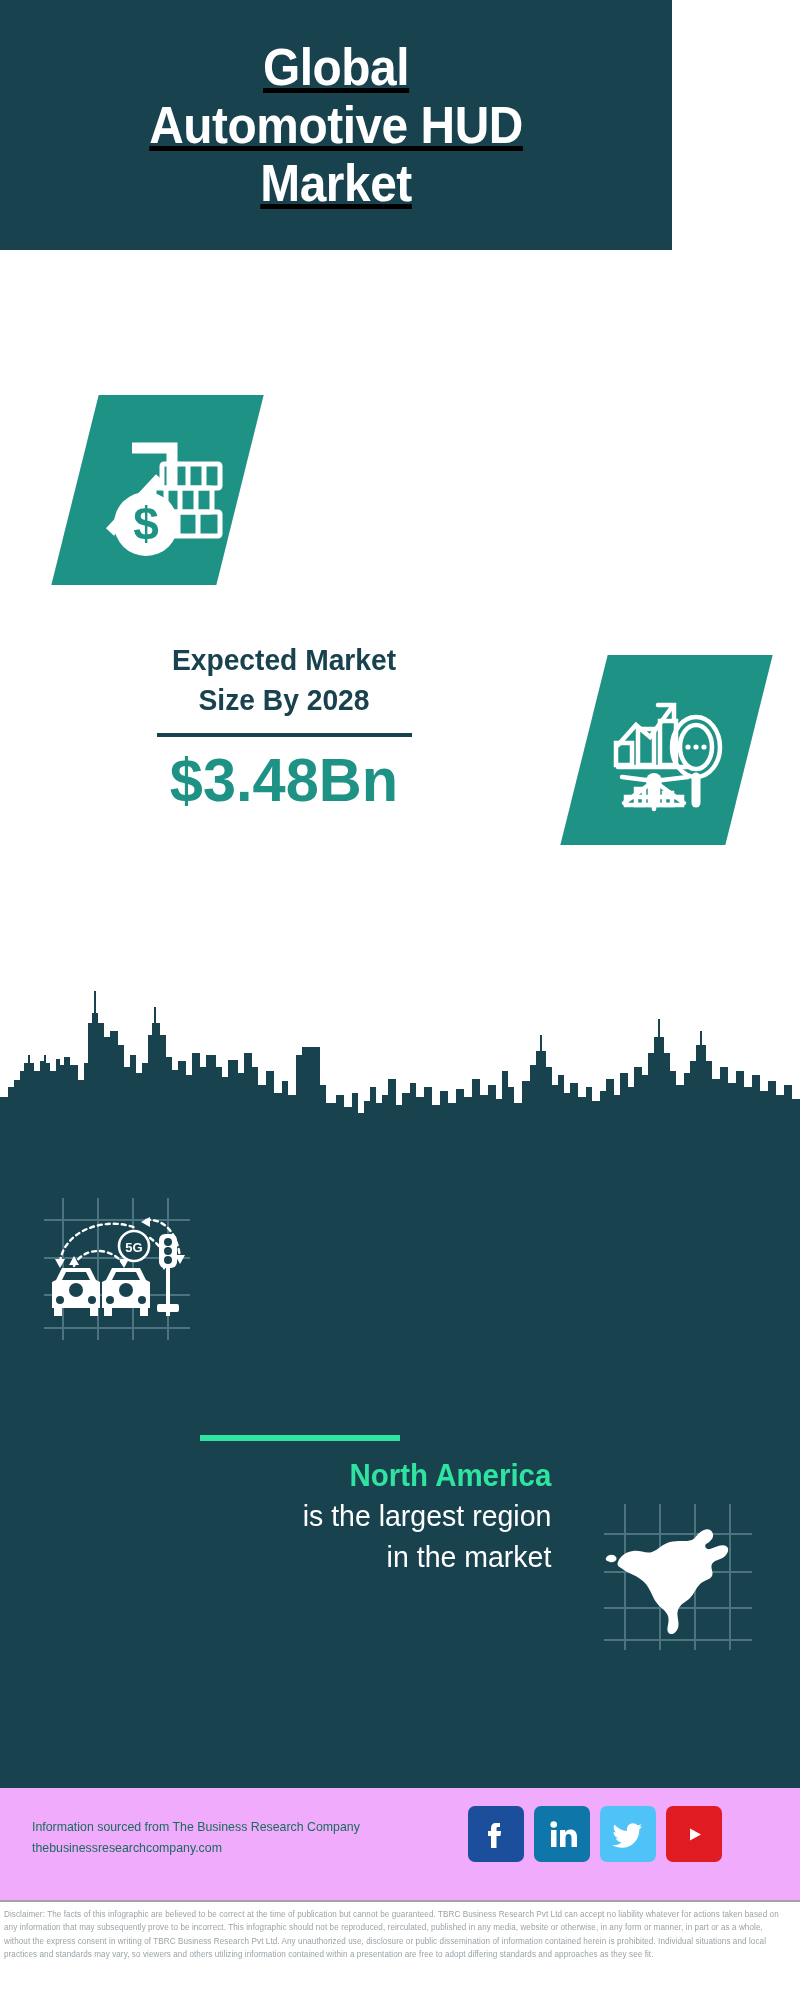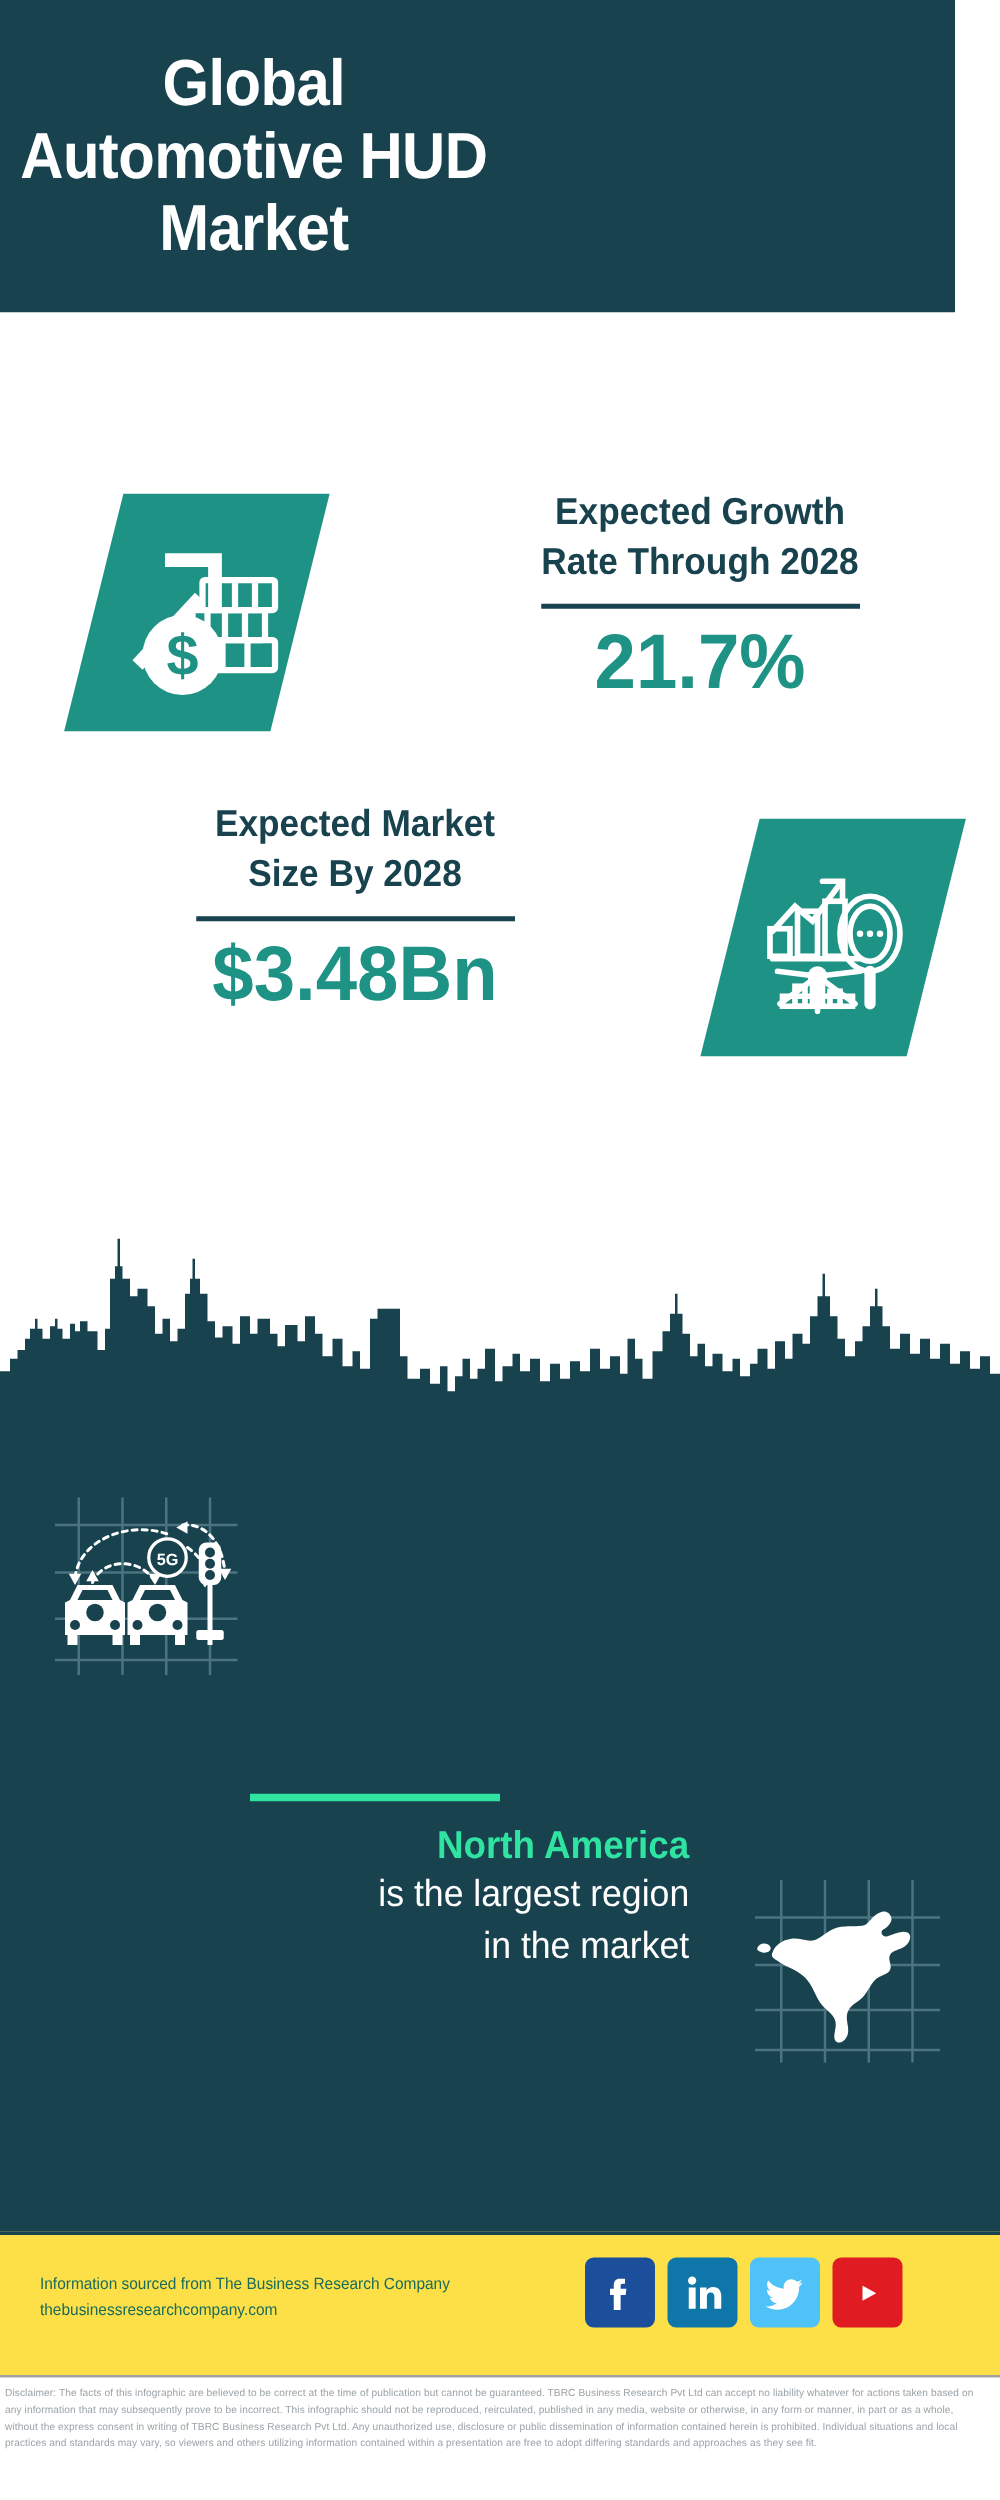--- a/index.html
+++ b/index.html
@@ -8,23 +8,23 @@
     width:800px; height:2000px;
     background:#ffffff;
     font-family:"Liberation Sans", sans-serif;
     overflow:hidden;
     position:relative;
   }
   .page { width:800px; height:2000px; position:relative; }
 
   
   .header {
-    position:absolute; left:0; top:0; width:764px; height:250px;
+    position:absolute; left:0; top:0; width:672px; height:250px;
     background:#19424F;
-    display:flex; align-items:center; justify-content:flex-start;
+    display:flex; align-items:center; justify-content:center;text-decoration:underline;
   }
   .header-title {
     color:#ffffff;
     font-size:52px;
     font-weight:bold;
     line-height:1.12;
     text-align:center;
     letter-spacing:-0.5px;
     font-family:"Liberation Sans", sans-serif;
     transform:scaleX(0.92);
@@ -95,21 +95,21 @@
     background:#2FE3A0;
   }
 
   .region-row { position:absolute; left:0; top:1455px; width:800px; height:240px; }
   .region-text { position:absolute; left:20px; top:0px; width:545px; text-align:right; }
   .grid-icon-2 { position:absolute; left:600px; top:45px; width:155px; height:155px; }
 
   
   .footer {
     position:absolute; left:0; top:1785px; width:800px; height:115px;
-    background:#fde047;
+    background:#f0abfc;
     border-top:3px solid #19424F;
     padding-left:24px;
   }
   .footer-text {
     position:absolute; left:32px; top:28px; width:430px;
     color:#196B5B; font-size:13px; line-height:1.65;
     transform:scaleX(0.95); transform-origin:left center;
   }
   .socials { position:absolute; left:468px; top:18px; display:flex; gap:10px; }
   .social {
@@ -172,26 +172,20 @@
             <line x1="90" y1="92" x2="90" y2="116"></line>
             <line x1="110" y1="92" x2="110" y2="116"></line>
           </g>
 
           <circle cx="58" cy="104" r="32" fill="#ffffff"></circle>
           <text x="58" y="120" font-size="46" font-weight="bold" fill="#1E9385" text-anchor="middle" font-family="'Liberation Sans',sans-serif">$</text>
         </svg>
       </div>
     </div>
 
-    <div class="stat-text-1">
-      <div class="stat-label">Expected Growth</div>
-      <div class="stat-label">Rate Through 2028</div>
-      <div class="rule-dark"></div>
-      <div class="stat-value-teal">21.7%</div>
-    </div>
   </div>
 
   <div class="stat-row-2">
 
     <div class="stat-text-2">
       <div class="stat-label">Expected Market</div>
       <div class="stat-label">Size By 2028</div>
       <div class="rule-dark"></div>
       <div class="stat-value-teal">$3.48Bn</div>
     </div>

